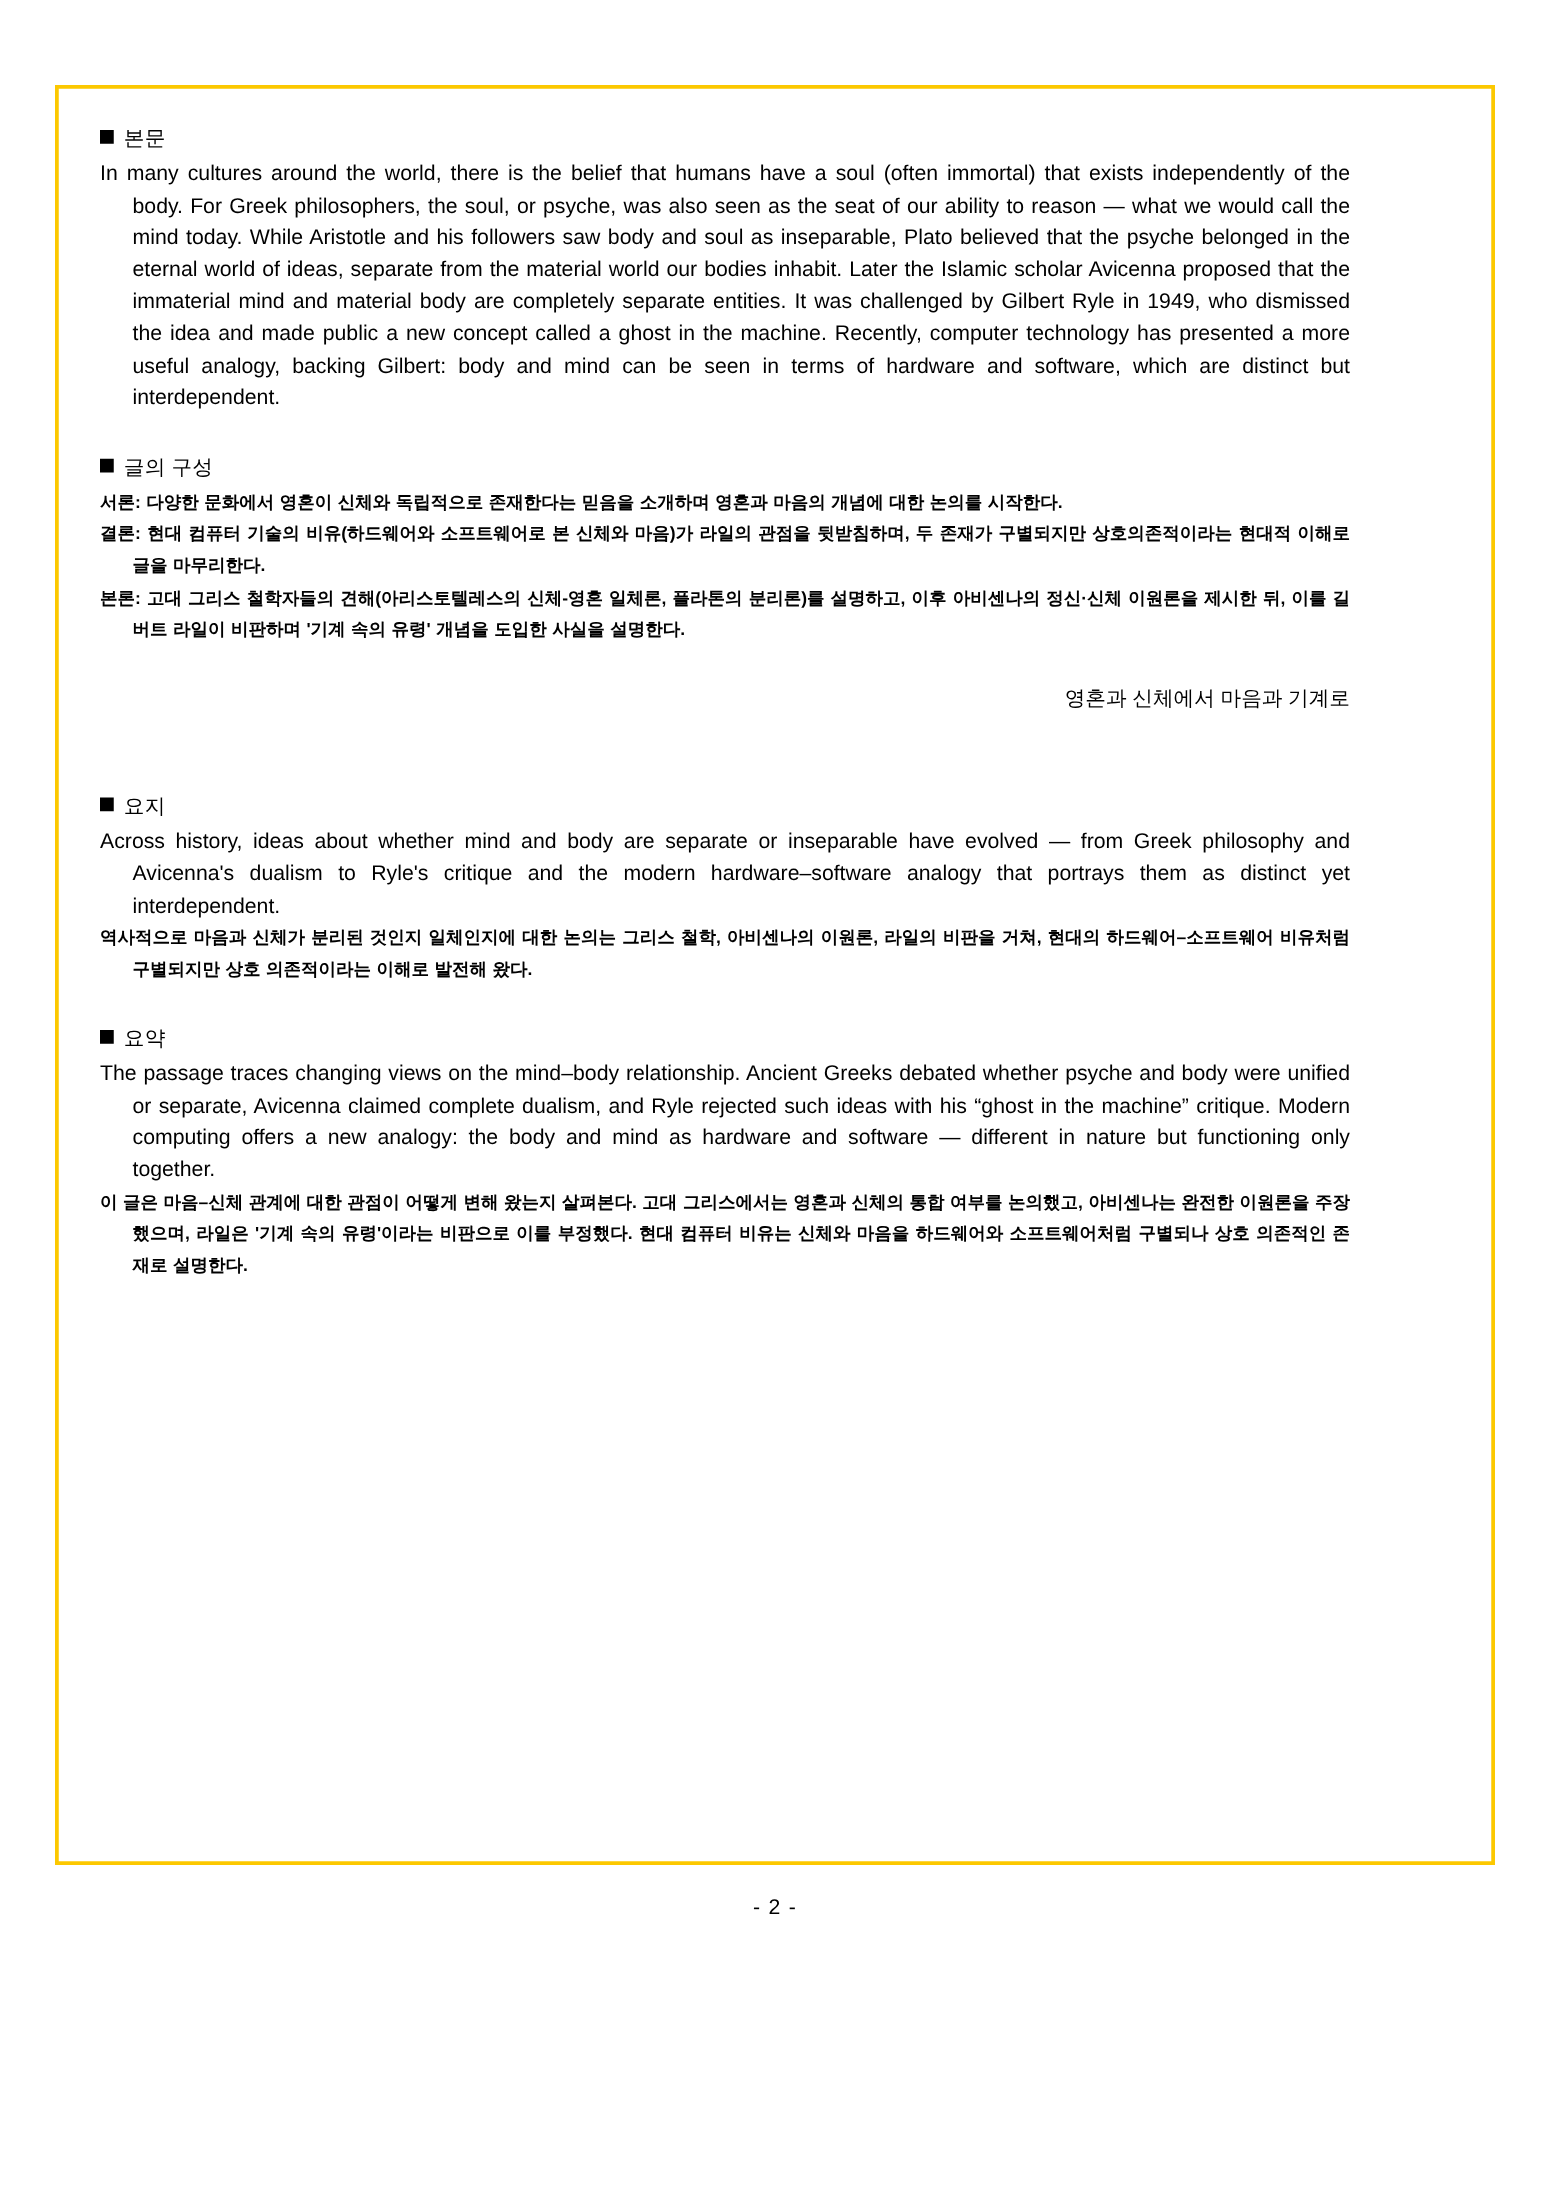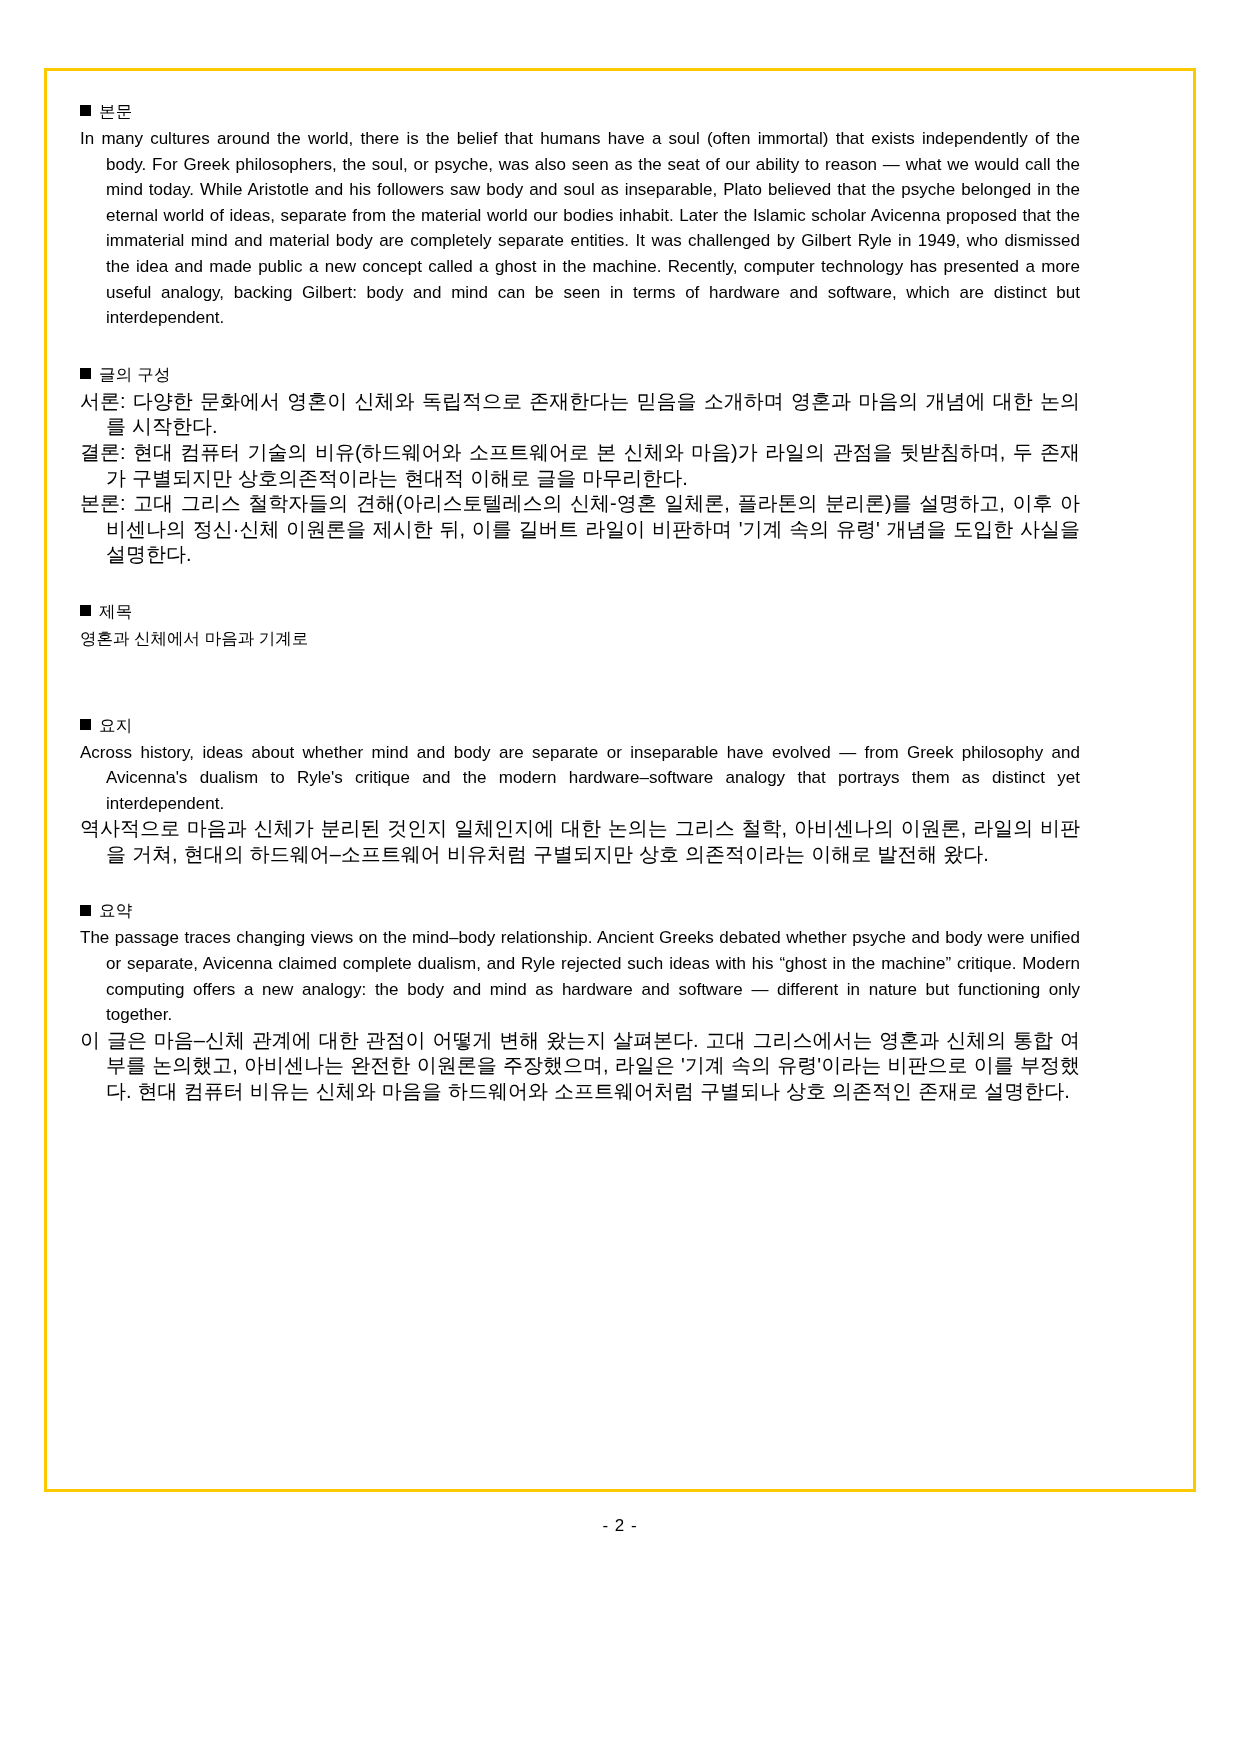--- a/index.html
+++ b/index.html
@@ -73,42 +73,43 @@
     text-indent: 0;
     padding-left: 26px;
     text-indent: -26px;
     word-spacing: 0.5px;
   }
   p.body-en.lastline-left {
     text-align-last: left;
   }
   p.body-ko {
     margin: 0;
-    font-size: 20px;
+    font-size: 14px;
     line-height: 25.6px;
     text-align: justify;
     text-justify: inter-word;
     padding-left: 26px;
     text-indent: -26px;
     text-align-last: left;
     word-spacing: 0.5px;
+    font-weight: bold;
   }
   p.plain {
     margin: 0;
     font-size: 17px;
     line-height: 25.6px;
     text-align: left;
     text-indent: 0;
     padding-left: 0;
   }
   p.plain-ko {
     margin: 0;
     font-size: 16.5px;
     line-height: 25.6px;
-    text-align: left;
+    text-align: right;
     text-indent: 0;
     padding-left: 0;
   }
   p.just-noindent {
     margin: 0;
     font-size: 17px;
     line-height: 25.6px;
     text-align: justify;
     text-align-last: left;
     text-indent: 0;
@@ -148,23 +149,20 @@
         <span class="bullet"></span><span class="sec-head-label">글의 구성</span>
       </div>
       <p class="body-ko">서론: 다양한 문화에서 영혼이 신체와 독립적으로 존재한다는 믿음을 소개하며 영혼과 마음의 개념에 대한 논의를 시작한다.</p>
       <p class="body-ko">결론: 현대 컴퓨터 기술의 비유(하드웨어와 소프트웨어로 본 신체와 마음)가 라일의 관점을 뒷받침하며, 두 존재가 구별되지만 상호의존적이라는 현대적 이해로 글을 마무리한다.</p>
       <p class="body-ko">본론: 고대 그리스 철학자들의 견해(아리스토텔레스의 신체-영혼 일체론, 플라톤의 분리론)를 설명하고, 이후 아비센나의 정신·신체 이원론을 제시한 뒤, 이를 길버트 라일이 비판하며 '기계 속의 유령' 개념을 도입한 사실을 설명한다.</p>
     </div>
 
     <div class="section-gap"></div>
 
     <div class="section">
-      <div class="sec-head">
-        <span class="bullet"></span><span class="sec-head-label">제목</span>
-      </div>
       <p class="plain-ko">영혼과 신체에서 마음과 기계로</p>
     </div>
 
     <div class="section-gap"></div>
 
 
     <div class="section-gap"></div>
 
     <div class="section">
       <div class="sec-head">

